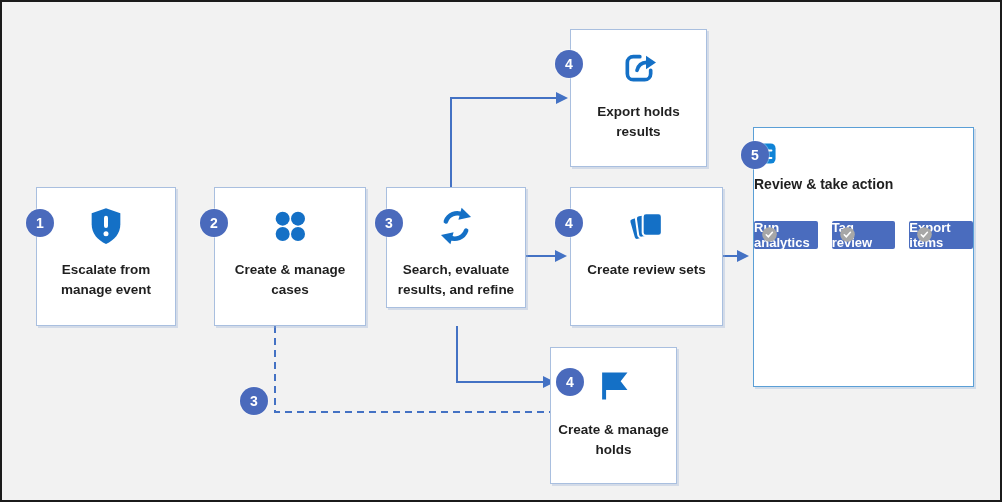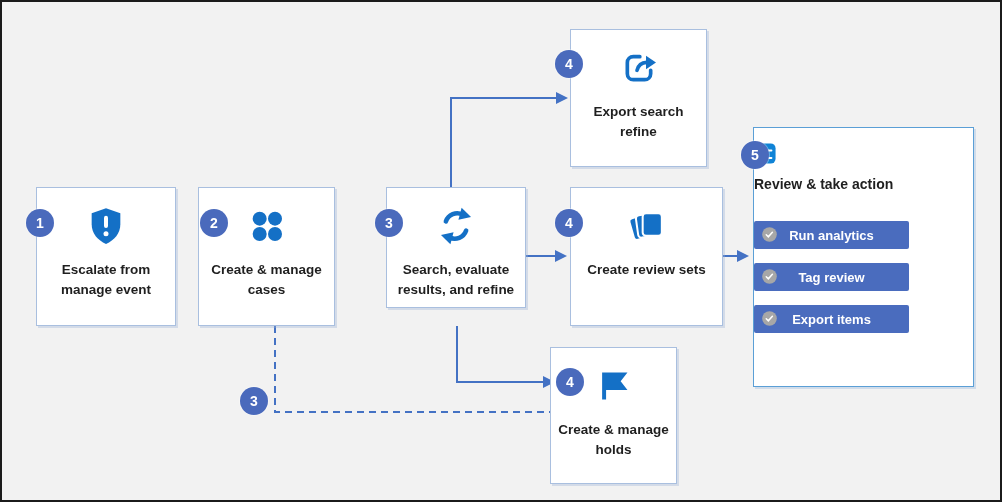--- a/index.html
+++ b/index.html
@@ -8,21 +8,21 @@
     background:#f2f2f2; border:2px solid #1b1b1b; box-sizing:border-box;
     overflow:hidden;
   }
   #connectors { position:absolute; left:0; top:0; width:1002px; height:502px; z-index:1; }
   .box {
     position:absolute; background:#fff; border:1.5px solid #a9bfdf;
     box-shadow:2px 2px 0 rgba(154,178,214,.35); box-sizing:border-box;
     display:flex; flex-direction:column; align-items:center; z-index:2;
   }
   .box-escalate { left:34px;  top:185px; width:140px; height:139px; }
-  .box-cases    { left:196px; top:185px; width:137px; height:139px; }
+  .box-cases    { left:212px; top:185px; width:152px; height:139px; }
   .box-search   { left:384px; top:185px; width:140px; height:121px; }
   .box-export   { left:568px; top:27px;  width:137px; height:138px; }
   .box-review   { left:568px; top:185px; width:153px; height:139px; }
   .box-holds    { left:548px; top:345px; width:127px; height:137px; }
   .icon-wrap { height:42px; margin-top:17px; display:flex; align-items:center; justify-content:center; }
   .label {
     margin-top:13px; width:124px; text-align:center;
     font-size:13.5px; font-weight:700; color:#1f1f1f; line-height:1.5;
   }
   .badge {
@@ -40,21 +40,21 @@
   .badge-5 { left:739px; top:139px; }
   .badge-3branch { left:238px; top:385px; }
   .panel {
     position:absolute; left:751px; top:125px; width:221px; height:260px;
     background:#fff; border:1.5px solid #5b9fd6; box-sizing:border-box;
     box-shadow:2px 2px 0 rgba(130,170,215,.3);
     display:flex; flex-direction:column; z-index:2;
   }
   .panel-icon-wrap { margin-top:14px; height:23px; }
   .panel-title { margin-top:9px; font-size:14px; font-weight:700; color:#1f1f1f; line-height:1.5; white-space:nowrap; }
-  .actions { margin-top:26px; display:flex; flex-direction:column; gap:14px; }
+  .actions { margin-top:26px; display:flex; gap:14px; }
   .action-btn {
     position:relative; width:155px; height:28px; background:#4a6cbe; border-radius:2px;
     color:#fff; font-size:13px; font-weight:700;
     display:flex; align-items:center; justify-content:center;
   }
   .chk { position:absolute; left:7px; top:5px; }
 </style>
 </head>
 <body>
 
@@ -119,21 +119,21 @@
   </div>
 
   <div class="box box-export">
     <div class="icon-wrap">
       <svg width="40" height="40" viewBox="0 0 24 24">
         <path fill="none" stroke="#1470c6" stroke-width="2.2" stroke-linecap="round" stroke-linejoin="round" d="M12.5,5.2 H8.6 C6.6,5.2 5,6.8 5,8.8 V15.4 C5,17.4 6.6,19 8.6,19 H15.4 C17.4,19 19,17.4 19,15.4 V13.4"></path>
         <path fill="none" stroke="#1470c6" stroke-width="2.2" stroke-linecap="round" d="M10.8,13.4 C11.6,10.2 13.6,8.7 16.6,8.6"></path>
         <polygon fill="#1470c6" points="16.2,4.6 22.2,8.7 16.2,12.8"></polygon>
       </svg>
     </div>
-    <div class="label">Export search refine</div>
+    <div class="label">Export holds results</div>
   </div>
 
   <div class="box box-review">
     <div class="icon-wrap">
       <svg width="40" height="40" viewBox="0 0 24 24">
         <g fill="#1470c6" stroke="#fff" stroke-width="1.2">
           <rect x="2.6" y="6" width="11.5" height="13.5" rx="2" transform="rotate(-16 8.4 12.8)"></rect>
           <rect x="6" y="5" width="11.5" height="13.5" rx="2" transform="rotate(-8 11.8 11.8)"></rect>
           <rect x="9.4" y="4.4" width="11.5" height="13.5" rx="2"></rect>
         </g>

